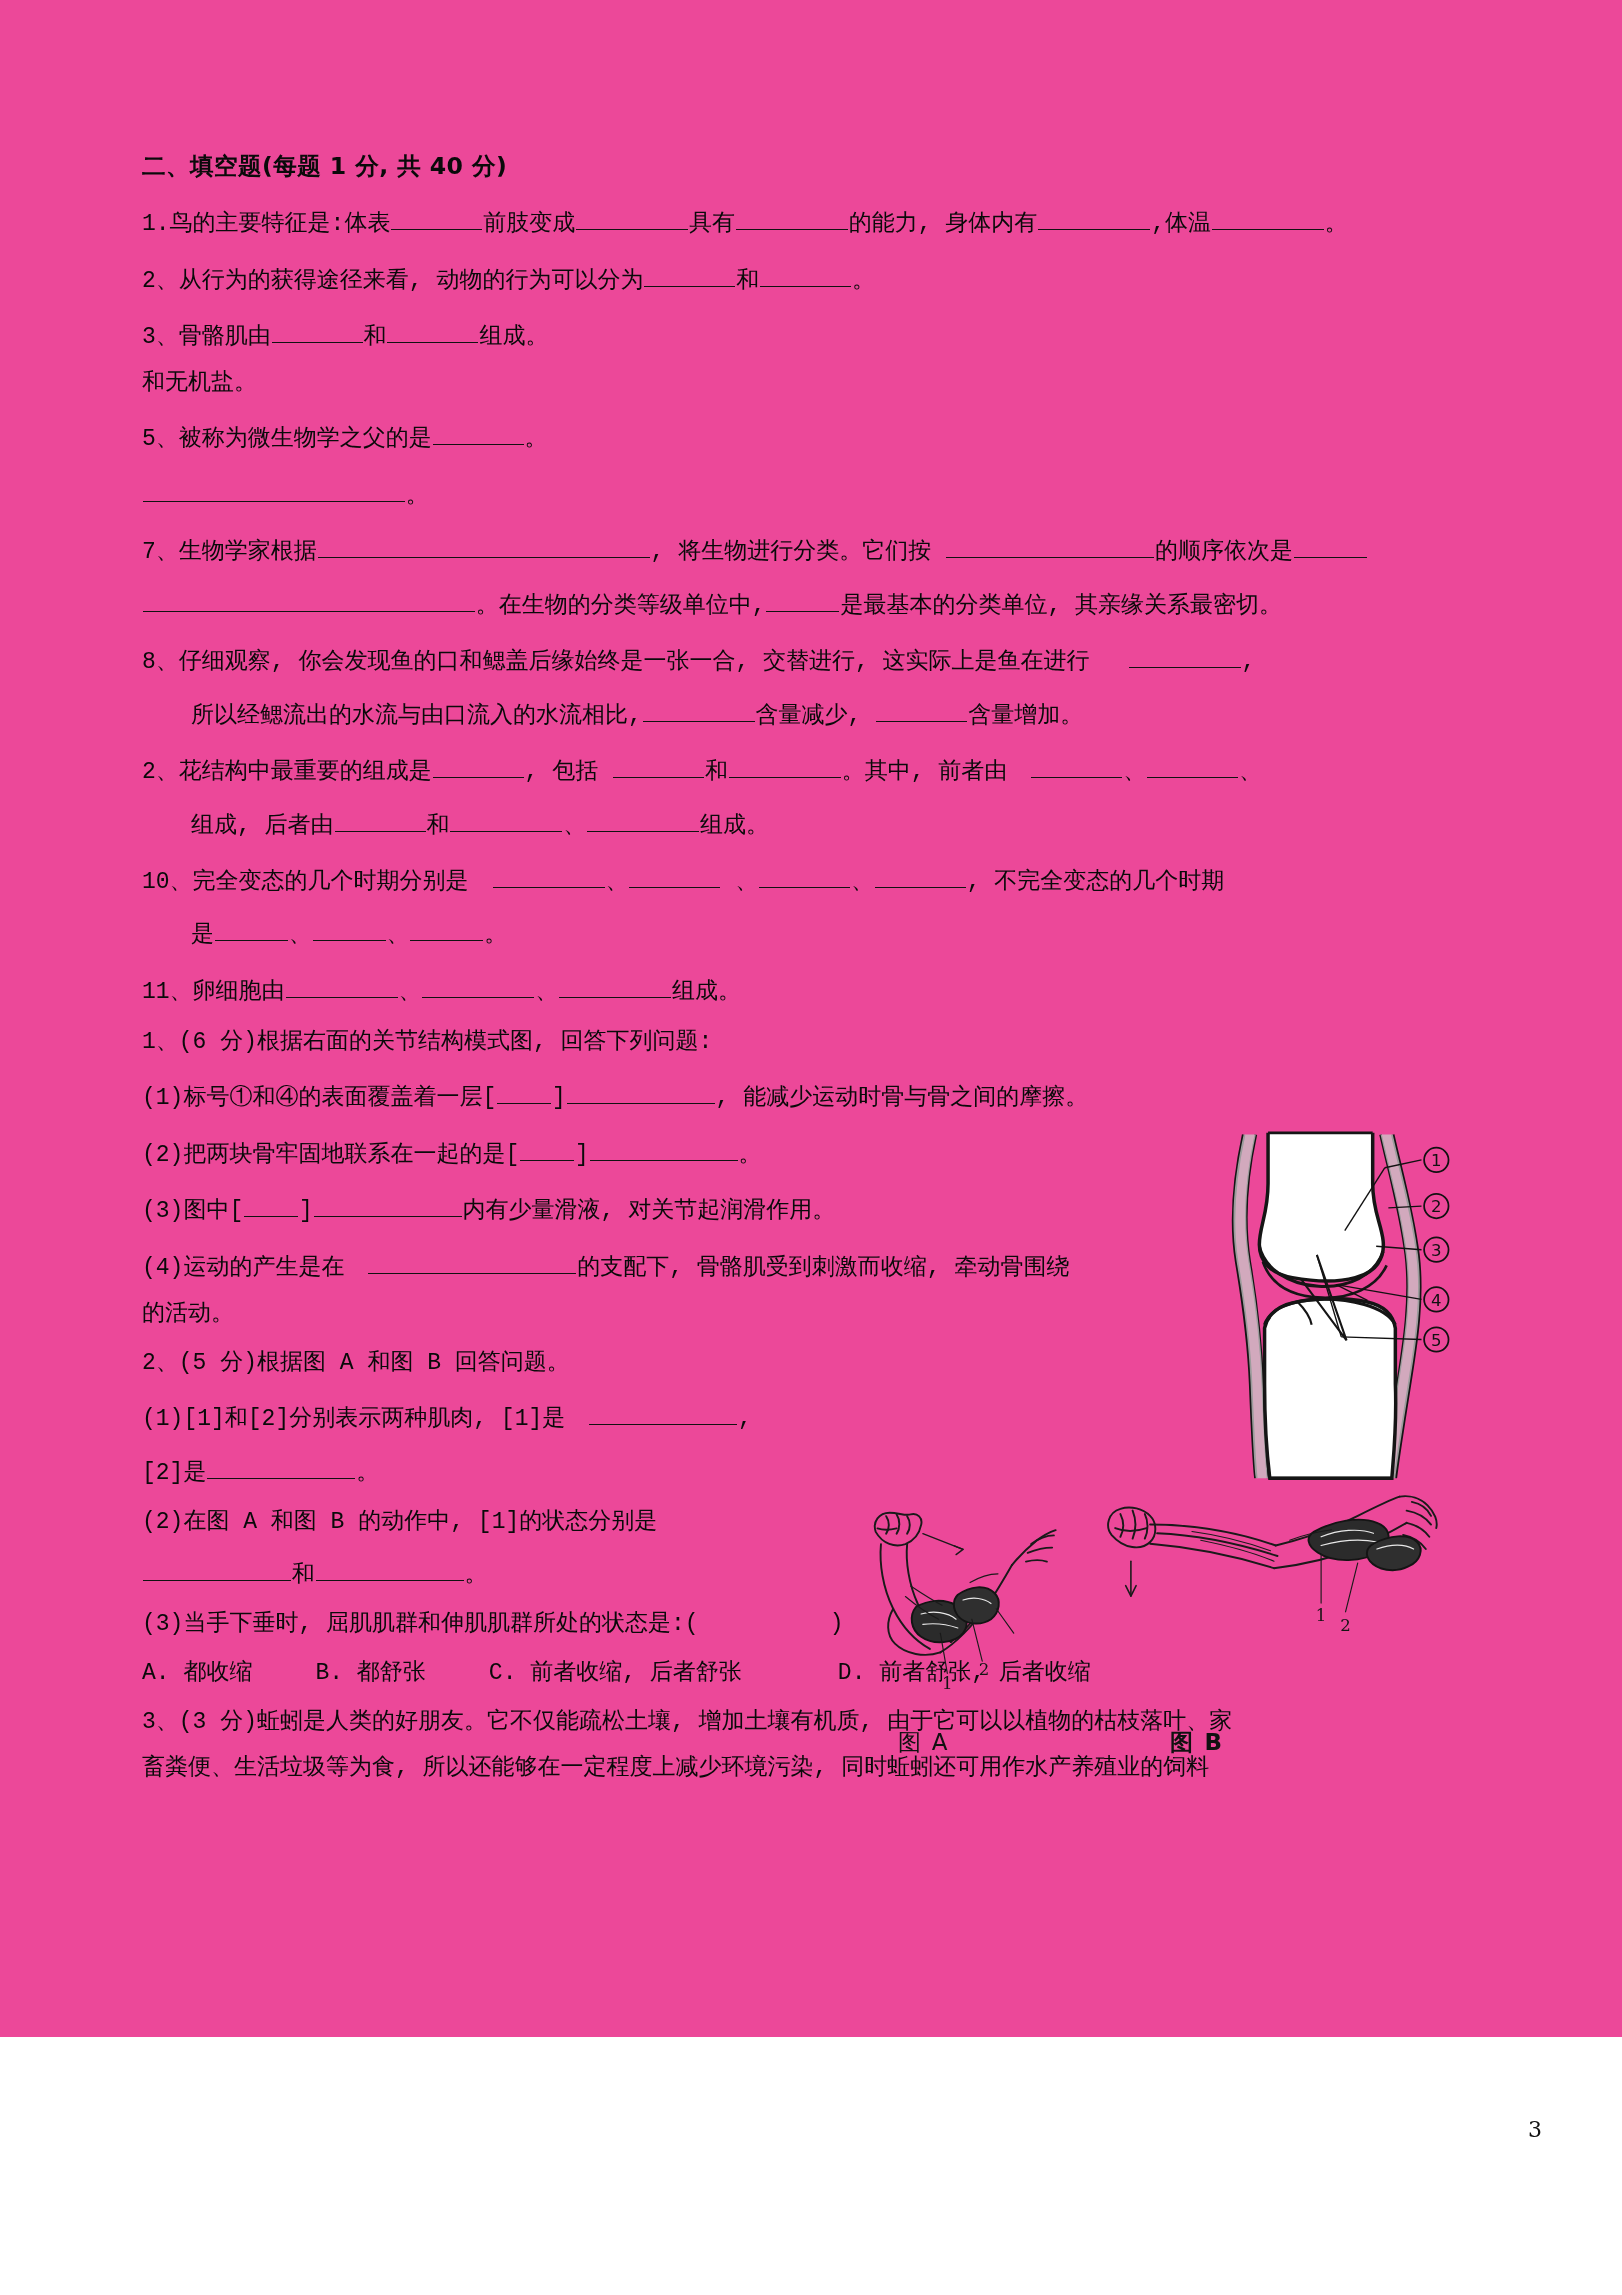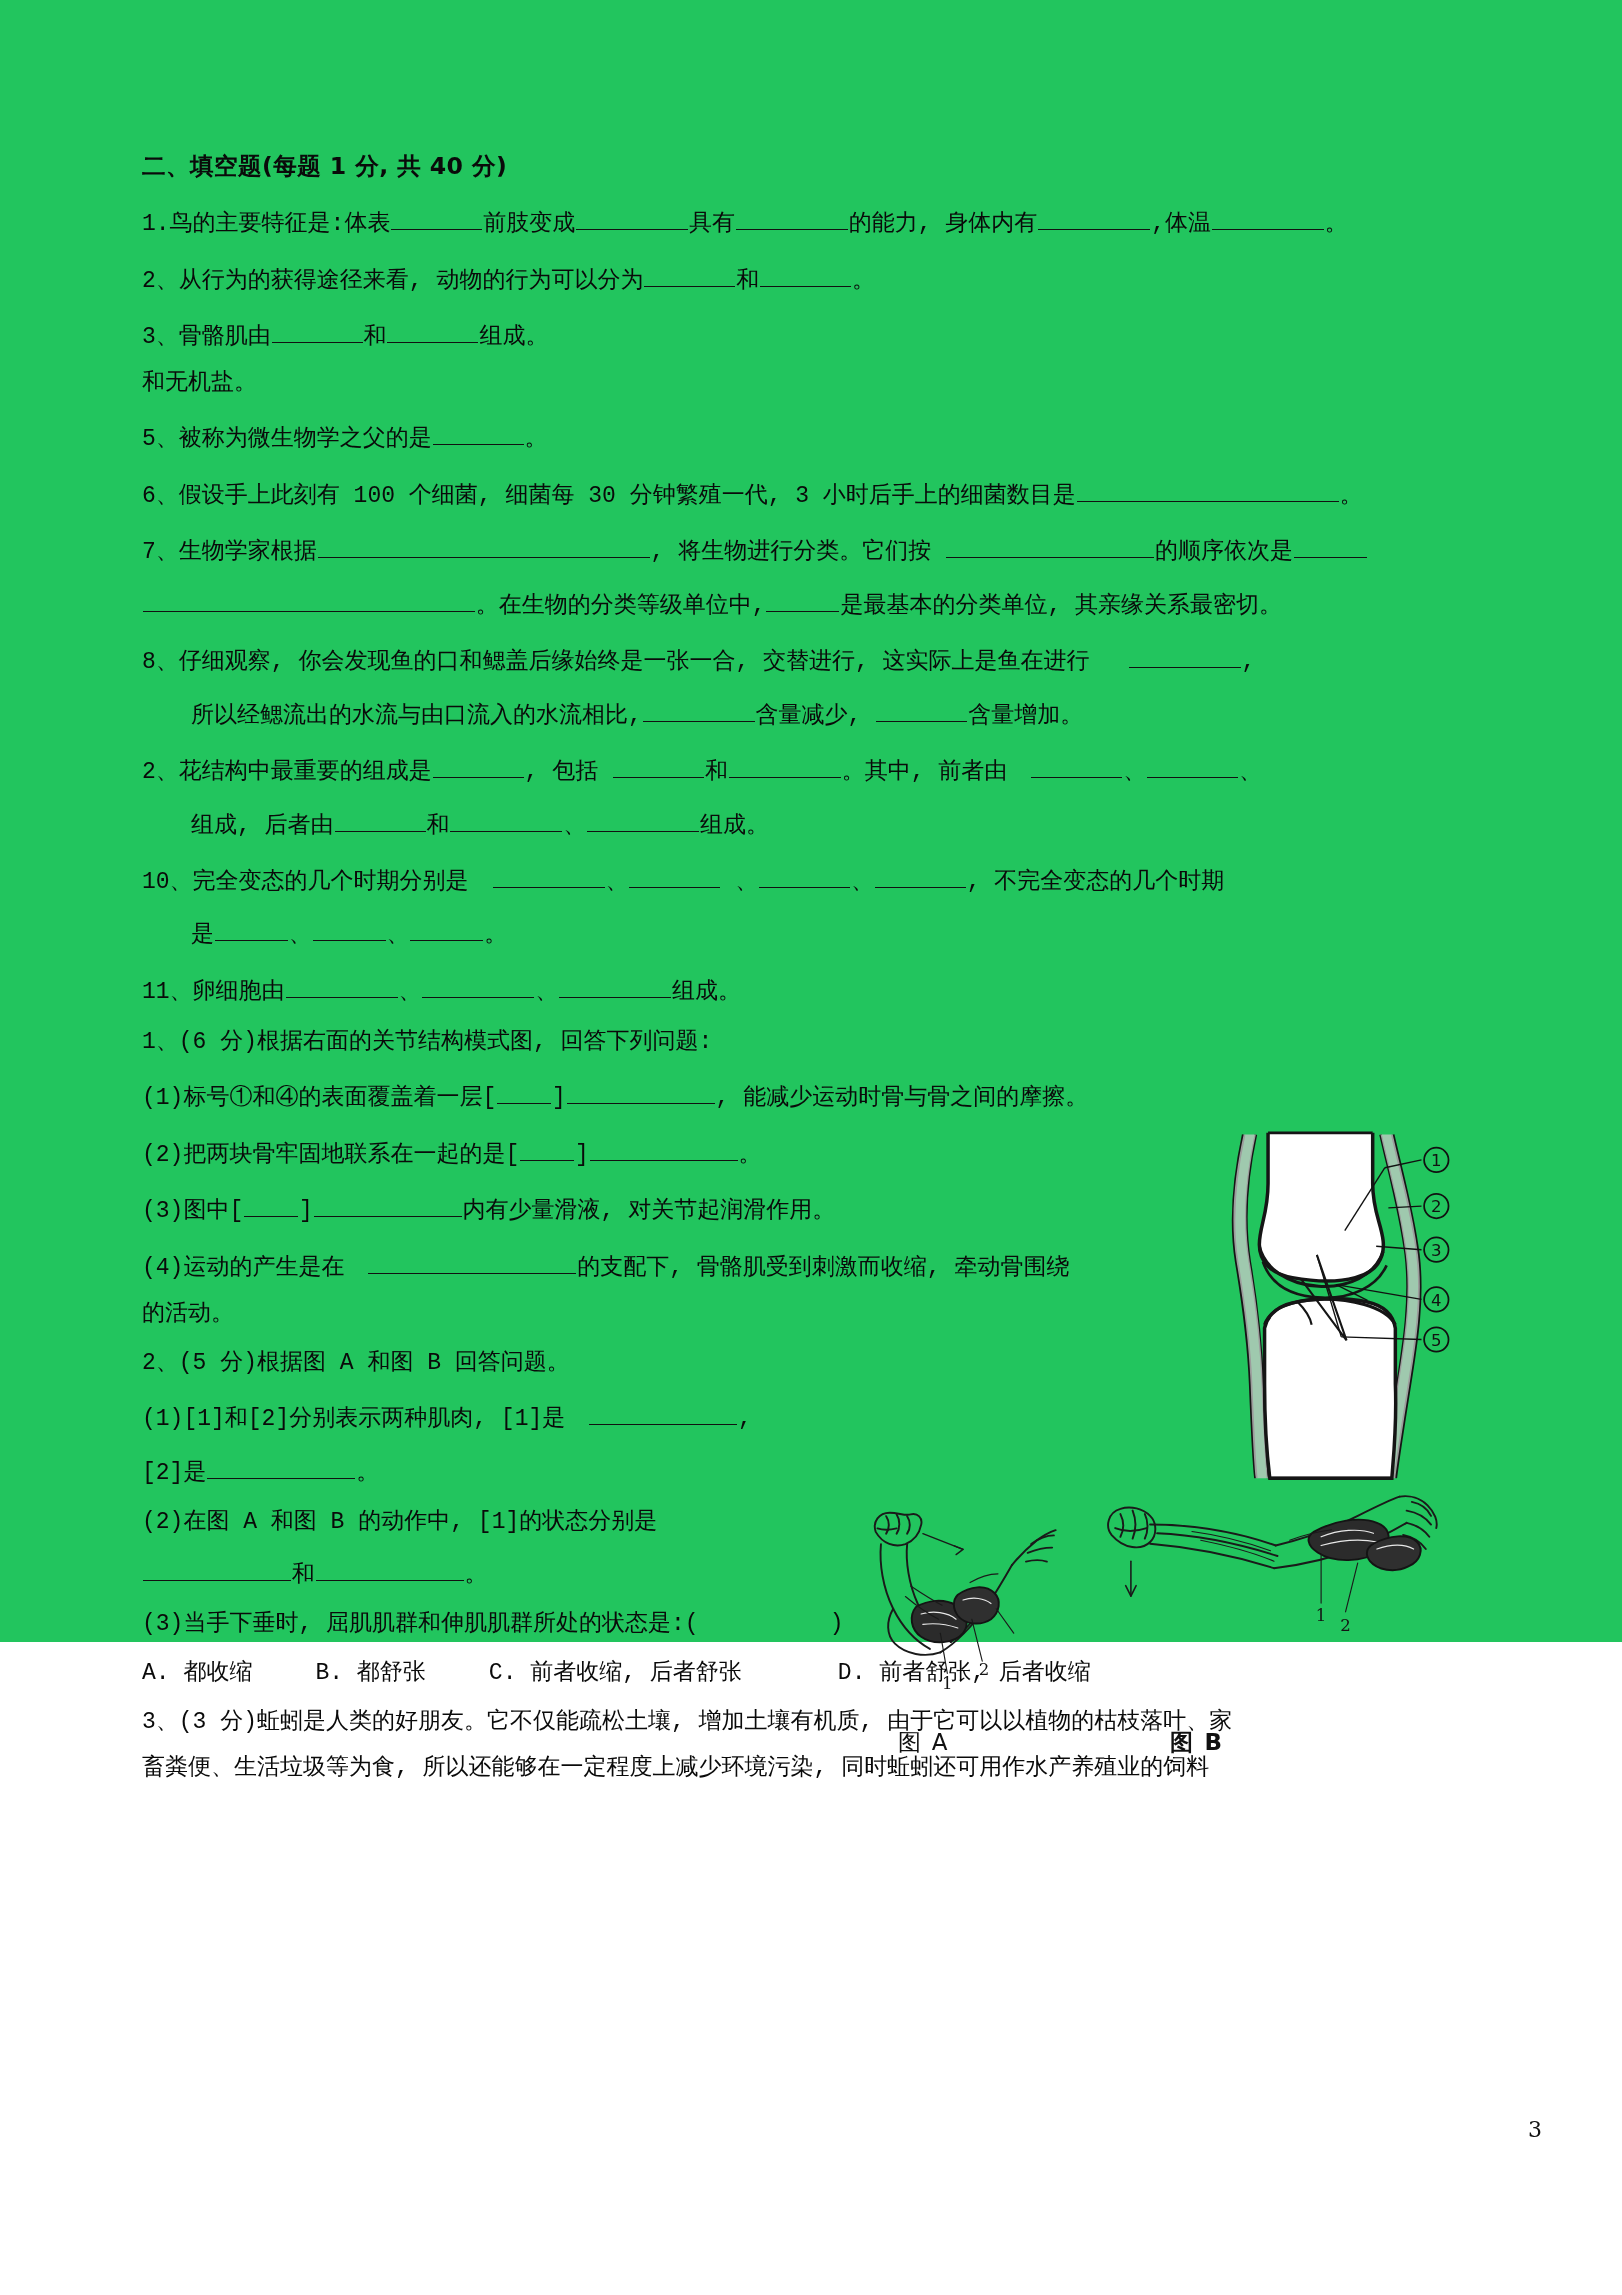--- a/index.html
+++ b/index.html
@@ -13,22 +13,22 @@
     position: relative;
     font-family: "DejaVu Sans", "Liberation Sans", sans-serif;
     color: #000000;
     overflow: hidden;
   }
 
   .page {
     position: absolute;
     left: 0; top: 0;
     width: 1622px;
-    height: 1642px;
-    background: #22c55e;
+    height: 2037px;
+    background: #ec4899;
   }
 
   .content {
     position: absolute;
     left: 142px;
     top: 155px;
     width: 1340px;
   }
 
   
@@ -160,21 +160,20 @@
       <span class="t">和无机盐。</span>
     </div>
 
     <div class="line q row-gap-b">
       <span class="t">5、被称为微生物学之父的是</span>
       <span class="bl bl-m"></span>
       <span class="t">。</span>
     </div>
 
     <div class="line q row-gap-b">
-      <span class="t">6、假设手上此刻有 100 个细菌, 细菌每 30 分钟繁殖一代, 3 小时后手上的细菌数目是</span>
       <span class="bl bl-w"></span>
       <span class="t">。</span>
     </div>
 
     <div class="line q row-gap-b">
       <span class="t">7、生物学家根据</span>
       <span class="bl bl-ww"></span>
       <span class="t">, 将生物进行分类。它们按</span>
       <span class="sp2"></span>
       <span class="bl bl-xxl"></span>

